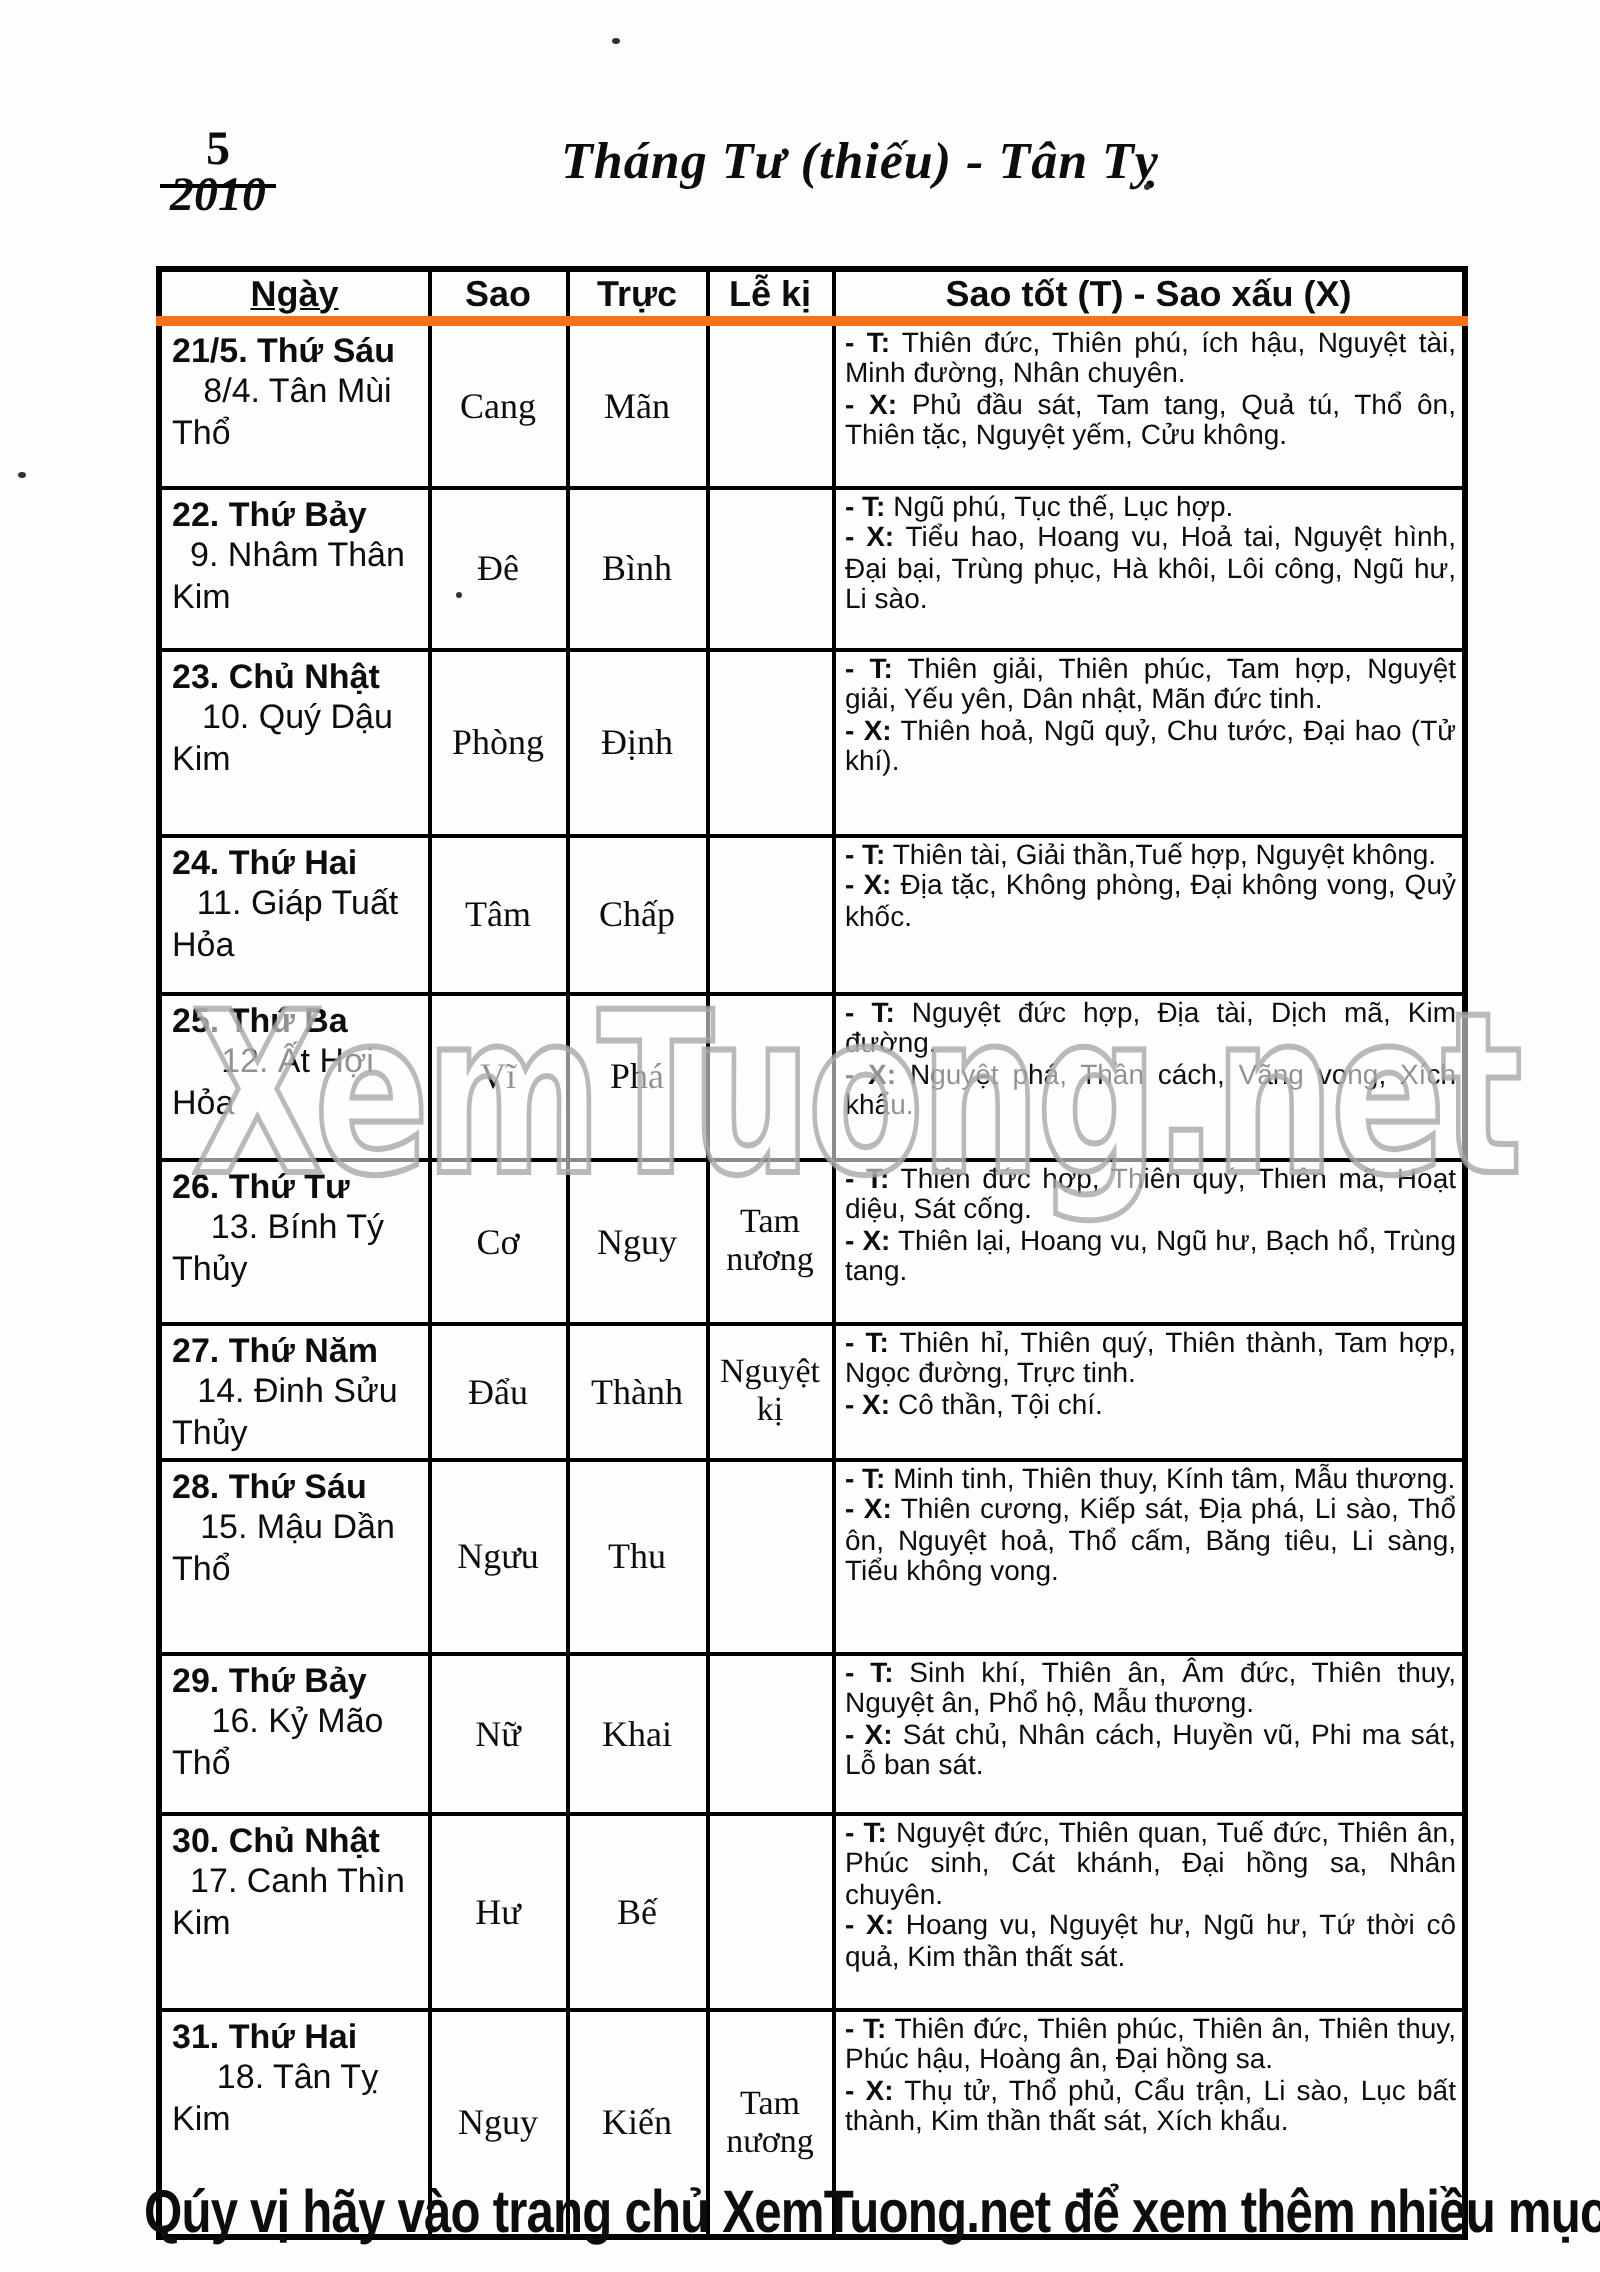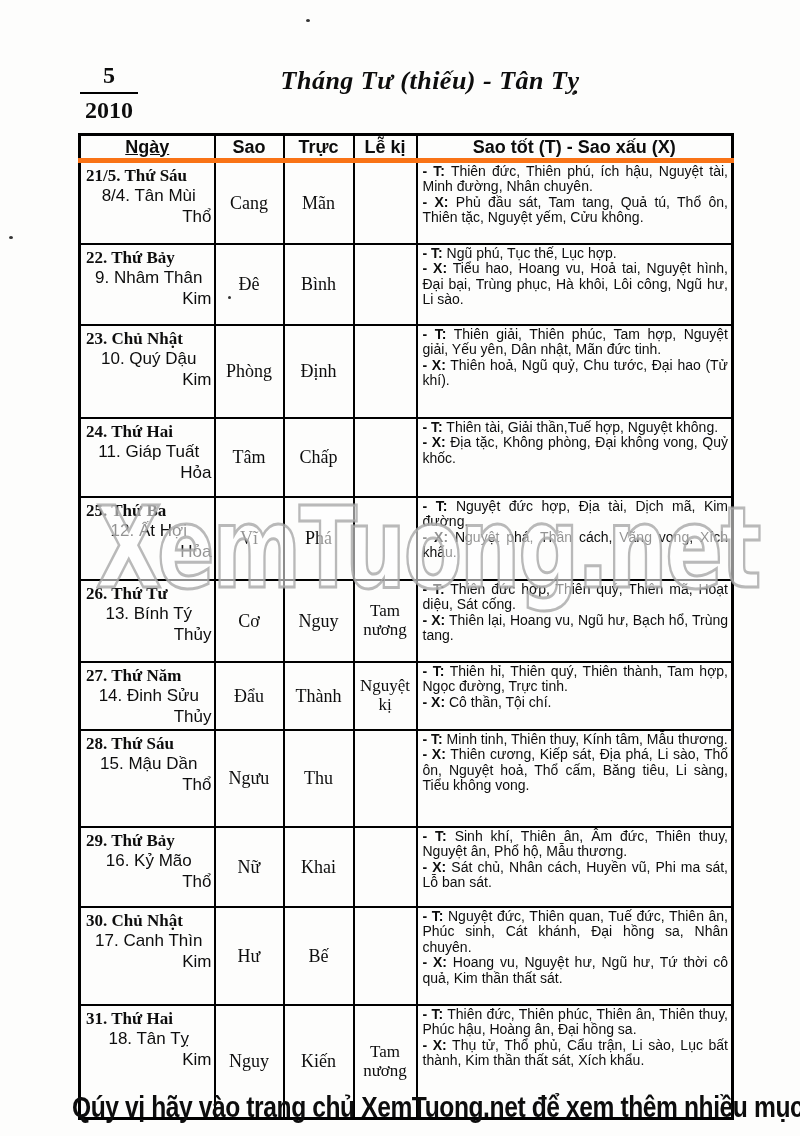--- a/index.html
+++ b/index.html
@@ -8,22 +8,22 @@
     background:#fdfdfc;overflow:hidden;color:#0d0d0d;
     font-family:"Liberation Sans",sans-serif;
   }
   
   .issue{
     position:absolute;left:80px;top:62px;width:58px;text-align:center;
     font-family:"Liberation Serif",serif;font-weight:bold;font-size:24px;
     border-bottom:2px solid #000;padding-bottom:3px;
   }
   .year{
-    position:absolute;left:74px;top:97px;width:70px;text-align:center;
-    font-family:"Liberation Serif",serif;font-weight:bold;font-size:24px;
+    position:absolute;left:74px;top:85px;width:70px;text-align:center;
+    font-family:"Liberation Serif",serif;font-weight:bold;font-size:24px;font-style:italic;
   }
   .title{
     position:absolute;left:160px;top:66px;width:540px;text-align:center;
     font-family:"Liberation Serif",serif;font-weight:bold;font-size:26px;
     letter-spacing:0.5px;white-space:nowrap;font-style:italic;
   }
   .subtitle{
     position:absolute;left:120px;top:101px;width:620px;text-align:center;
     font-family:"Liberation Serif",serif;font-weight:bold;font-style:italic;
     font-size:23px;white-space:nowrap;
@@ -34,23 +34,23 @@
     border-collapse:collapse;table-layout:fixed;
     border:3px solid #000;background:transparent;
   }
   .almanac th,.almanac td{border:2px solid #000;overflow:hidden;}
   .almanac thead th{
     height:22px;font-size:18px;font-weight:bold;text-align:center;
     padding:0;border-bottom:5px solid #f97316;font-family:"Liberation Sans",sans-serif;
   }
   .almanac thead th .u{text-decoration:underline;}
   td.day{vertical-align:top;padding:3px 2px 0 5px;font-size:17px;line-height:1.2;}
-  td.day .solar{font-weight:bold;text-align:left;font-family:Liberation Serif, serif;}
+  td.day .solar{font-weight:bold;text-align:left;}
   td.day .lunar{text-align:center;}
-  td.day .element{text-align:right;}
+  td.day .element{text-align:left;}
   td.sao,td.truc{
     text-align:center;vertical-align:middle;
     font-family:"Liberation Serif",serif;font-size:18px;
   }
   td.leki{
     text-align:center;vertical-align:middle;padding:0 1px;
     font-family:"Liberation Serif",serif;font-size:17px;line-height:1.1;margin-top:16px;
   }
   td.detail{vertical-align:top;padding:1px 3px 1px 5px;font-size:14px;line-height:1.1;}
   td.detail .line{text-align:justify;-moz-text-align-last:left;text-align-last:left;}

